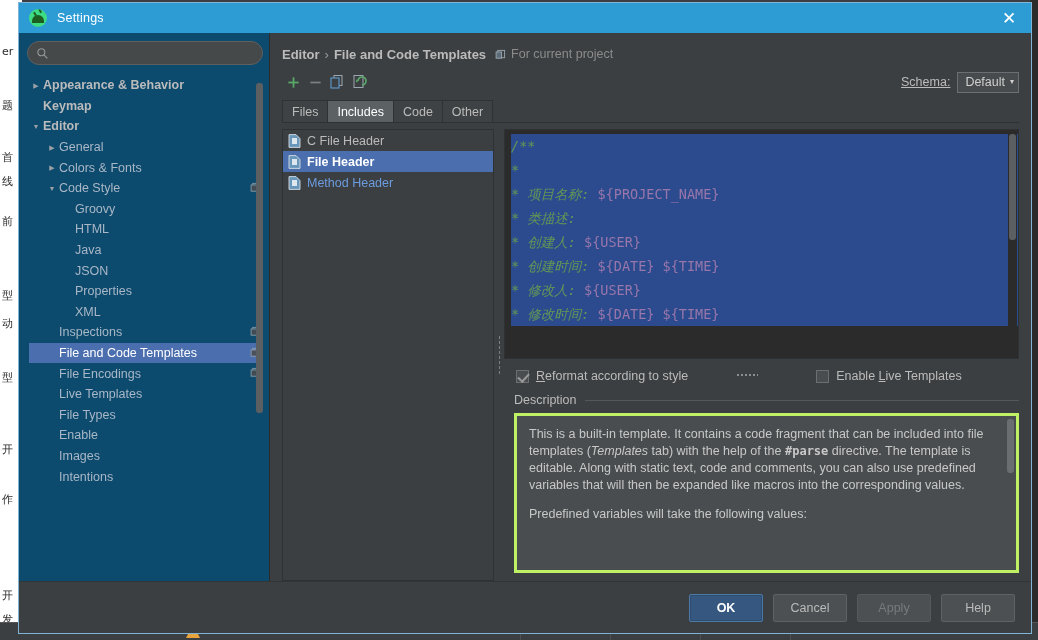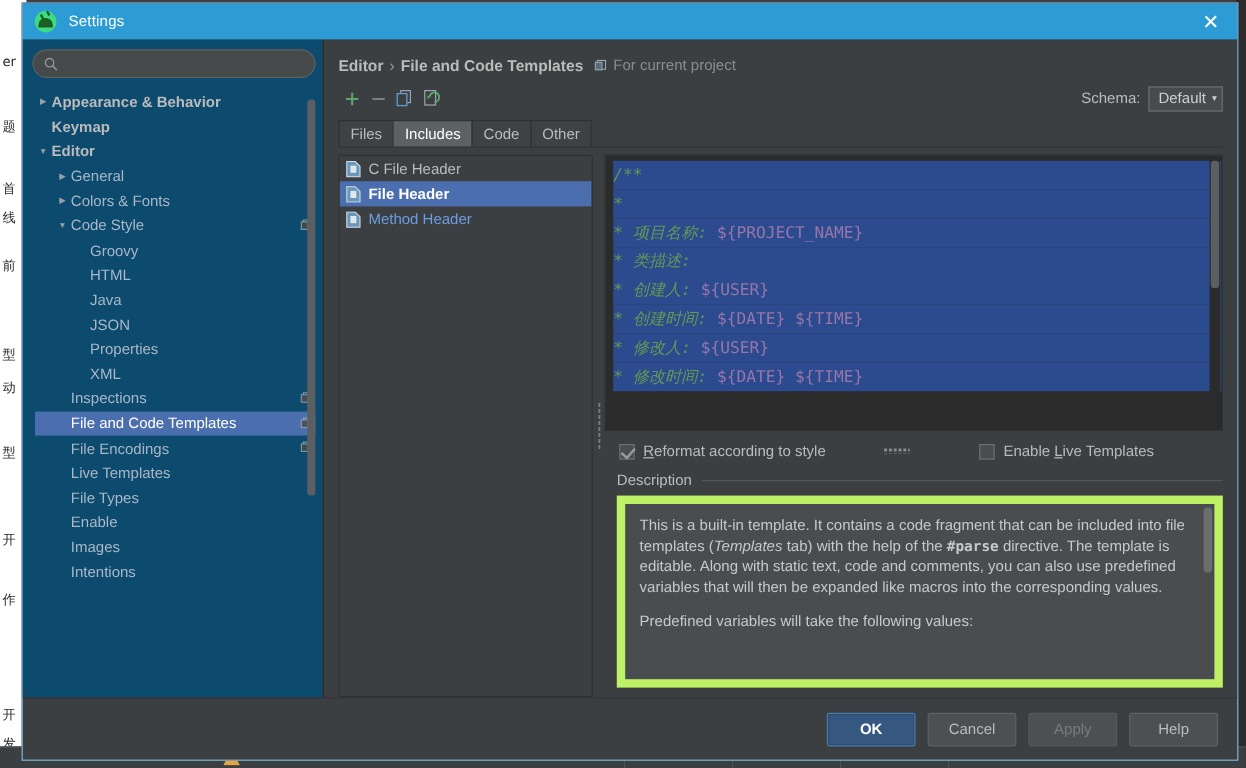--- a/index.html
+++ b/index.html
@@ -152,21 +152,21 @@
   .toolbar-row {
     height: 26px; display: flex; align-items: center;
     margin-top: 4px;
   }
   .tb-btn {
     width: 22px; height: 22px; display: flex;
     align-items: center; justify-content: center; cursor: pointer;
   }
   .tb-spacer { flex: 1; }
   .schema-wrap { display: flex; align-items: center; }
-  .schema-label { color: #bbbbbb; font-size: 12.5px; margin-right: 7px; }
+  .schema-label { color: #bbbbbb; font-size: 12.5px; margin-right: 7px; text-decoration: underline; }
   .schema-combo {
     border: 1px solid #6b6f71; background: #484b4d;
     height: 21px; padding: 0 4px 0 7px;
     display: flex; align-items: center; color: #cfcfcf;
     font-size: 12.5px; cursor: pointer;
   }
   .schema-arrow {
     margin-left: 5px; font-size: 8px; color: #cfcfcf; line-height: 1;
   }
 
@@ -260,21 +260,21 @@
     background-size: 4px 4px;
   }
 
   
   .desc-group { flex: 1; min-height: 0; display: flex; flex-direction: column; padding-left: 10px; }
   .desc-header { display: flex; align-items: center; height: 18px; }
   .desc-title { font-size: 12.5px; color: #bbbbbb; padding-right: 8px; }
   .desc-line { flex: 1; height: 1px; background: #55585a; }
   .desc-box {
     flex: 1; min-height: 0; margin-top: 4px; margin-bottom: 8px;
-    background: #494d4f; border: 7px solid #bef264;
+    background: #494d4f; border: 3px solid #bef264;
     padding: 10px 14px 0 12px; position: relative; overflow: hidden;
     font-size: 12.5px; color: #c8c8c8; line-height: 17px;
   }
   .desc-box i { font-style: italic; }
   .desc-box b { font-family: "DejaVu Sans Mono", monospace; font-size: 12px; }
   .desc-scroll {
     position: absolute; right: 1px; top: 1px; width: 9px; bottom: 1px;
   }
   .desc-scroll .thumb {
     position: absolute; left: 1px; top: 2px; width: 7px; height: 54px;

